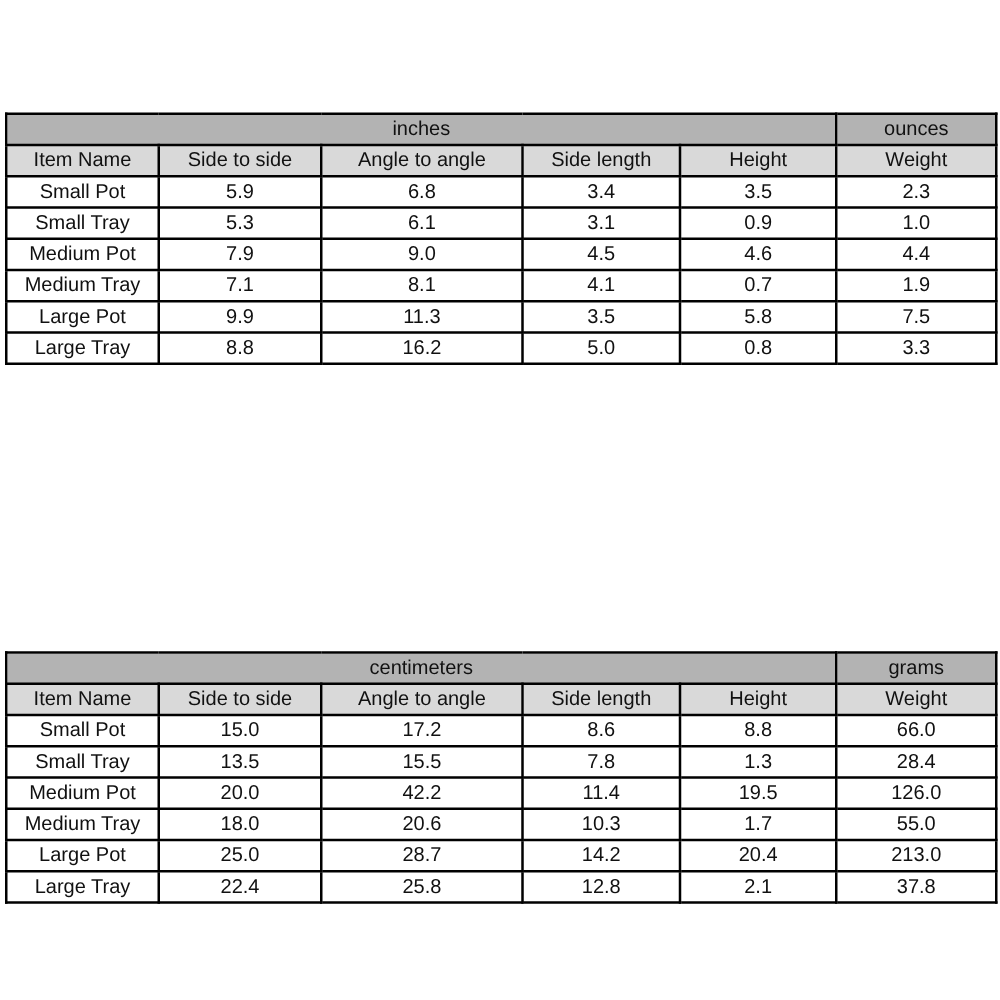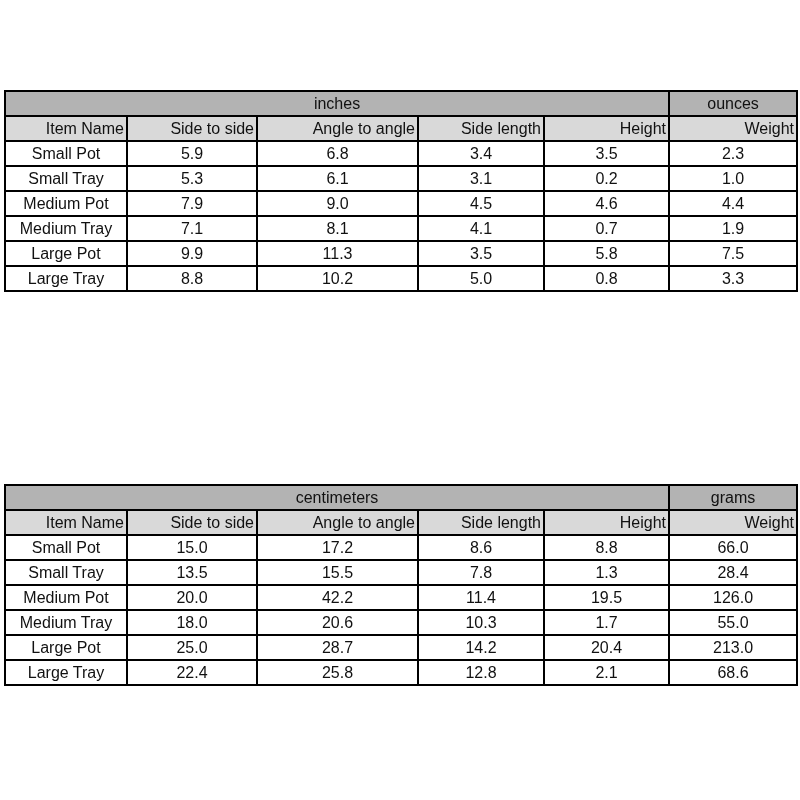--- a/index.html
+++ b/index.html
@@ -20,35 +20,35 @@
   }
   .spec-table{
     position:absolute;
     left:4px;
     width:792px;
     border-collapse:collapse;
     table-layout:fixed;
     background:var(--cell-bg);
   }
   .spec-table--imperial{top:90px;}
-  .spec-table--metric{top:484px;}
+  .spec-table--metric{top:521px;}
   .spec-table th,.spec-table td{
     border:2px solid var(--border);
     height:23px;
     padding:0 2px;
     text-align:center;
     vertical-align:middle;
     font-size:16px;
     font-weight:normal;
     line-height:23px;
     white-space:nowrap;
     overflow:hidden;
   }
   .unit-row th{background:var(--unit-header-bg);}
-  .col-row th{background:var(--column-header-bg);text-align:right;}
+  .col-row th{background:var(--column-header-bg);}
   tbody td{background:var(--cell-bg);}
 </style>
 </head>
 <body>
 
 <table class="spec-table spec-table--imperial">
   <colgroup>
     <col style="width:122px">
       <col style="width:130px">
       <col style="width:161px">
@@ -77,21 +77,21 @@
         <td>6.8</td>
         <td>3.4</td>
         <td>3.5</td>
         <td>2.3</td>
       </tr>
       <tr>
         <td>Small Tray</td>
         <td>5.3</td>
         <td>6.1</td>
         <td>3.1</td>
-        <td>0.2</td>
+        <td>0.9</td>
         <td>1.0</td>
       </tr>
       <tr>
         <td>Medium Pot</td>
         <td>7.9</td>
         <td>9.0</td>
         <td>4.5</td>
         <td>4.6</td>
         <td>4.4</td>
       </tr>
@@ -107,21 +107,21 @@
         <td>Large Pot</td>
         <td>9.9</td>
         <td>11.3</td>
         <td>3.5</td>
         <td>5.8</td>
         <td>7.5</td>
       </tr>
       <tr>
         <td>Large Tray</td>
         <td>8.8</td>
-        <td>10.2</td>
+        <td>16.2</td>
         <td>5.0</td>
         <td>0.8</td>
         <td>3.3</td>
       </tr>
     </tbody>
 </table>
 
 <table class="spec-table spec-table--metric">
   <colgroup>
     <col style="width:122px">
@@ -185,16 +185,16 @@
         <td>14.2</td>
         <td>20.4</td>
         <td>213.0</td>
       </tr>
       <tr>
         <td>Large Tray</td>
         <td>22.4</td>
         <td>25.8</td>
         <td>12.8</td>
         <td>2.1</td>
-        <td>68.6</td>
+        <td>37.8</td>
       </tr>
     </tbody>
 </table>
 
 </body></html>

